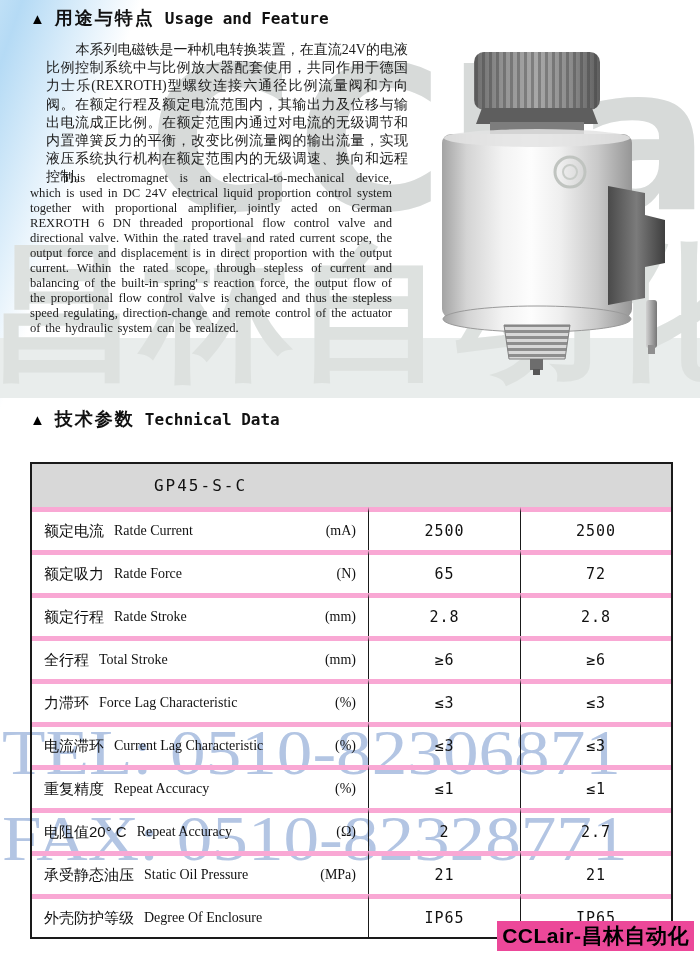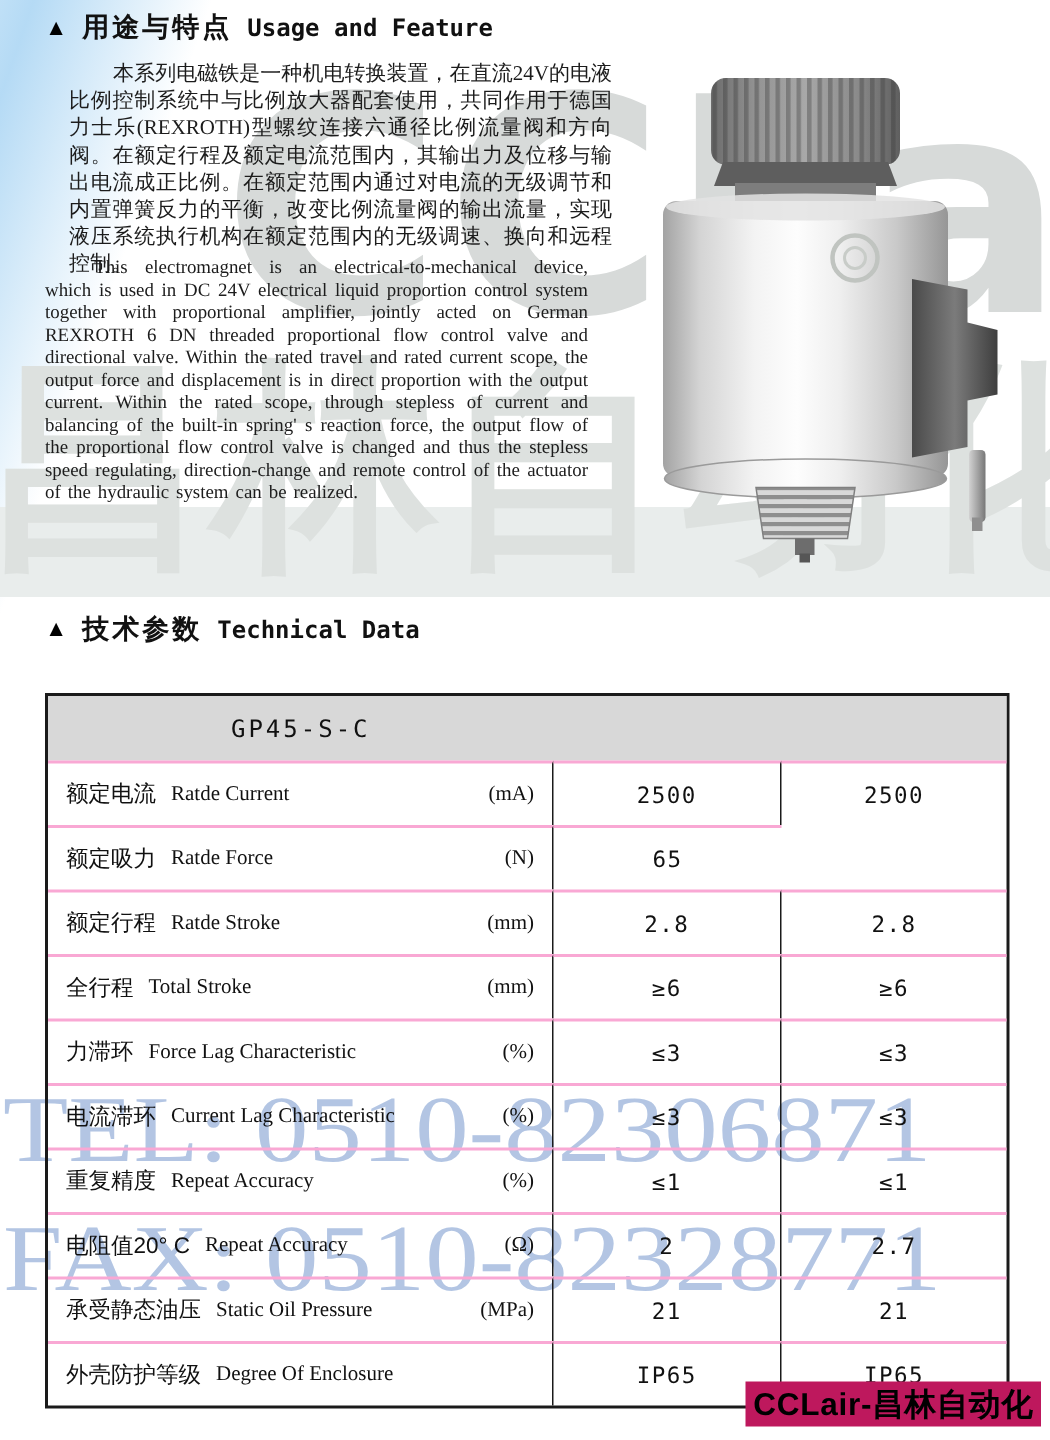--- a/index.html
+++ b/index.html
@@ -63,38 +63,38 @@
 
   .photo{left:412px;top:48px;width:280px;height:330px;z-index:2;}
 
   
   .ttable{
     left:30px;top:462px;width:639px;z-index:3;
     border:2px solid #1a1a1a;background:transparent;
   }
   .trow{display:grid;grid-template-columns:337px 152px 150px;height:43px;}
   .cell{
-    border-right:1px solid #1a1a1a;border-top:2px solid #f9a8d4;
+    border-right:1px solid #1a1a1a;border-top:5px solid #f9a8d4;
     display:flex;align-items:center;box-sizing:border-box;
   }
   .trow .cell:last-child{border-right:none;}
   .trow.thead .cell{border-top:none;}
   .thead{background:#d8d8d8;}
   .thead .cell{justify-content:center;}
   .hd-cn{font-size:17px;font-weight:bold;letter-spacing:1px;margin-right:8px;}
   .hd-en{font-size:15px;font-family:"DejaVu Sans Mono", monospace;font-weight:bold;}
   .code{font-size:16px;font-family:"DejaVu Sans Mono", monospace;letter-spacing:2px;}
   .c1{padding:0 12px 0 12px;}
   .lab-cn{font-size:15px;margin-right:10px;white-space:nowrap;}
   .lab-en{font-size:14px;font-family:"Liberation Serif", serif;white-space:nowrap;text-align:center;}
   .lab-unit{margin-left:auto;font-size:14px;font-family:"Liberation Serif", serif;padding-left:6px;}
   .val{justify-content:center;font-size:15px;font-family:"DejaVu Sans Mono", monospace;letter-spacing:1px;}
 
   .footer-brand{
-    right:6px;top:921px;z-index:4;background:#be185d;padding:1px 5px;
+    right:6px;top:921px;z-index:4;background:#ec4899;padding:1px 5px;
     font-size:21px;font-weight:bold;font-family:"Liberation Sans", sans-serif;color:#000;
     letter-spacing:0.5px;
   }
 </style>
 </head>
 <body>
 
 <div class="abs wm-swoosh"></div>
 <div class="abs wm-grayband"></div>
 <div class="abs wm-latin">CCLair</div>
@@ -191,20 +191,21 @@
     <div class="cell val">2500</div>
   </div>
 
   <div class="trow">
     <div class="cell c1">
       <span class="lab-cn">额定吸力</span>
       <span class="lab-en">Ratde Force</span>
       <span class="lab-unit">(N)</span>
     </div>
     <div class="cell val">65</div>
+    <div class="cell val">72</div>
   </div>
 
   <div class="trow">
     <div class="cell c1">
       <span class="lab-cn">额定行程</span>
       <span class="lab-en">Ratde Stroke</span>
       <span class="lab-unit">(mm)</span>
     </div>
     <div class="cell val">2.8</div>
     <div class="cell val">2.8</div>

